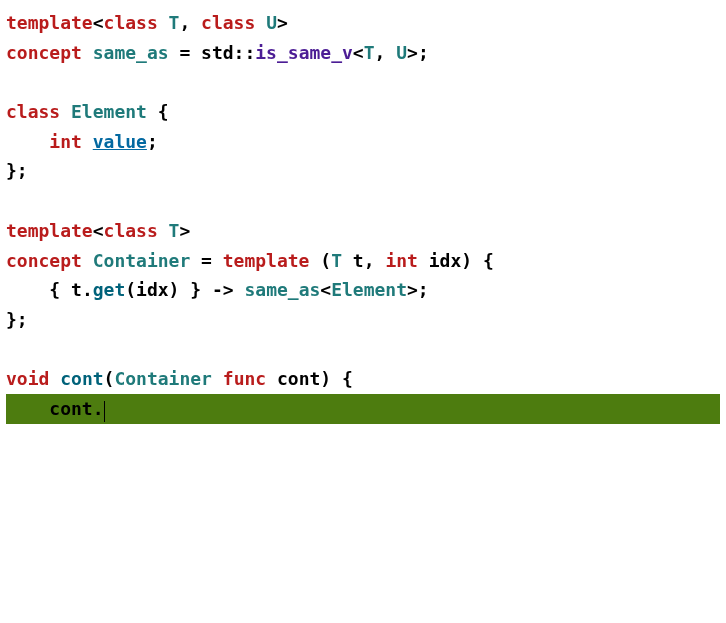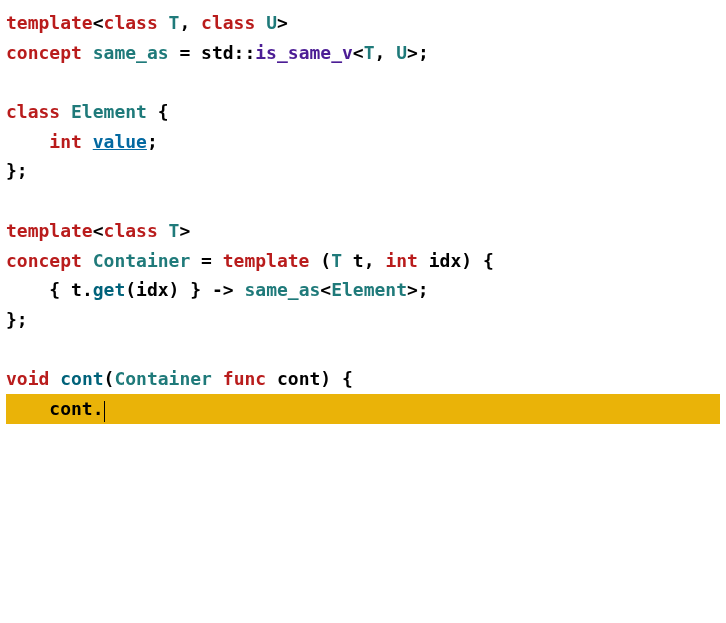--- a/index.html
+++ b/index.html
@@ -16,21 +16,21 @@
   .kw { color: #b91c1c; }        
   .typ { color: #1f7a7a; }       
   .ns { color: #000; text-align: right; }           
   .field { color: #0369a1; text-decoration: underline; }     
   .fn { color: #00627A; }        
   .punct { color: #000; }
   .idname { color: #4c1d95; }
   pre { white-space: pre; font-family: inherit; }
 
   .cursor-line {
-    background: #eab308;
+    background: #4d7c0f;
     display: block;
     min-height: 1.65em;
     padding-left: 0;
   }
   .caret {
     display: inline-block;
     width: 1.5px;
     height: 1.15em;
     background: #000;
     vertical-align: text-bottom;

